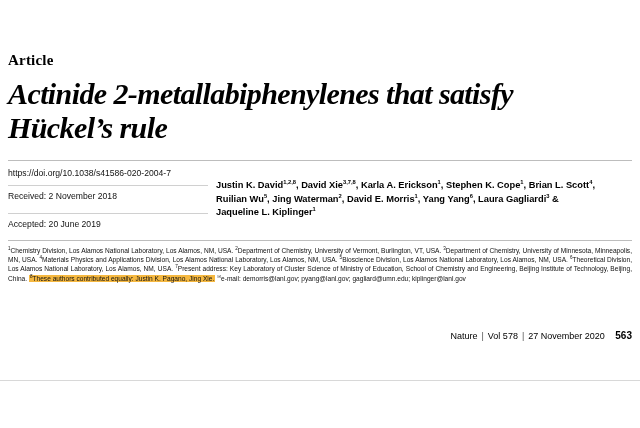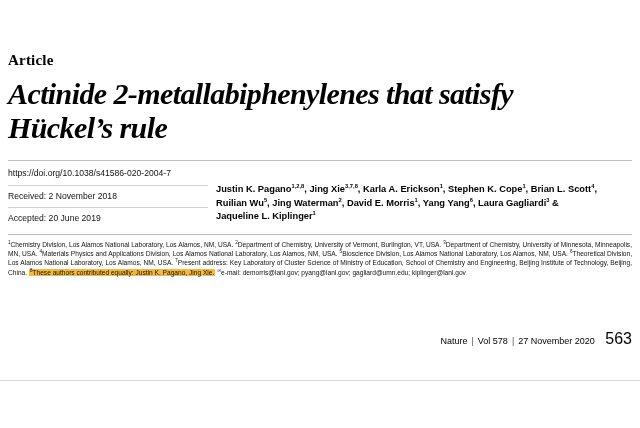--- a/index.html
+++ b/index.html
@@ -54,37 +54,37 @@
     max-width: 600px;
     font-style: italic;
   }
   .rule {
     border: none;
     border-top: 1px solid #bdbdbd;
     margin: 0;
   }
   .meta-block {
     display: flex;
-    align-items: flex-end;
+    align-items: center;
     padding-top: 8px;
   }
   .meta-left {
     width: 200px;
     flex: 0 0 200px;
     font-family: "Liberation Sans", sans-serif;
     font-size: 8.6px;
     line-height: 1.1;
     color: #111;
   }
   .meta-left .doi {
     padding-bottom: 6px;
     border-bottom: 1px solid #d0d0d0;
   }
   .meta-left .rec {
-    padding: 6px 0 6px 0;
+    padding: 6px 0 12px 0;
     border-bottom: 1px solid #d0d0d0;
   }
   .meta-left .acc {
     padding: 6px 0 0 0;
   }
   .authors {
     flex: 1;
     padding-left: 8px;
     font-family: "Liberation Sans", sans-serif;
     font-weight: bold;
@@ -121,22 +121,22 @@
   }
   .footer {
     position: absolute;
     right: 8px;
     top: 330px;
     font-family: "Liberation Sans", sans-serif;
     font-size: 9px;
     color: #000;
   }
   .footer .page-num {
-    font-weight: normal;
-    font-size: 16px;
+    font-weight: bold;
+    font-size: 10px;
   }
   .sep {
     display: inline-block;
     padding: 0 4px;
     color: #555;
   }
   .belowfold {
     position: absolute;
     left: 0;
     top: 381px;
@@ -159,21 +159,21 @@
       <hr class="rule">
 
       <div class="meta-block">
         <div class="meta-left">
           <div class="doi">https://doi.org/10.1038/s41586-020-2004-7</div>
           <div class="rec">Received: 2 November 2018</div>
           <div class="acc">Accepted: 20 June 2019</div>
         </div>
 
         <div class="authors">
-          <span>Justin K. Pagano</span><sup>1,2,8</sup><span>, Jing Xie</span><sup>3,7,8</sup><span>, Karla A. Erickson</span><sup>1</sup><span>, Stephen K. Cope</span><sup>1</sup><span>, Brian L. Scott</span><sup>4</sup><span>,</span>
+          <span>Justin K. David</span><sup>1,2,8</sup><span>, David Xie</span><sup>3,7,8</sup><span>, Karla A. Erickson</span><sup>1</sup><span>, Stephen K. Cope</span><sup>1</sup><span>, Brian L. Scott</span><sup>4</sup><span>,</span>
           <br>
           <span>Ruilian Wu</span><sup>5</sup><span>, Jing Waterman</span><sup>2</sup><span>, David E. Morris</span><sup>1</sup><span>, Yang Yang</span><sup>6</sup><span>, Laura Gagliardi</span><sup>3</sup><span> &amp;</span>
           <br>
           <span>Jaqueline L. Kiplinger</span><sup>1</sup>
         </div>
       </div>
 
       <div class="affil-rule"></div>
 
       <div class="affiliations">

